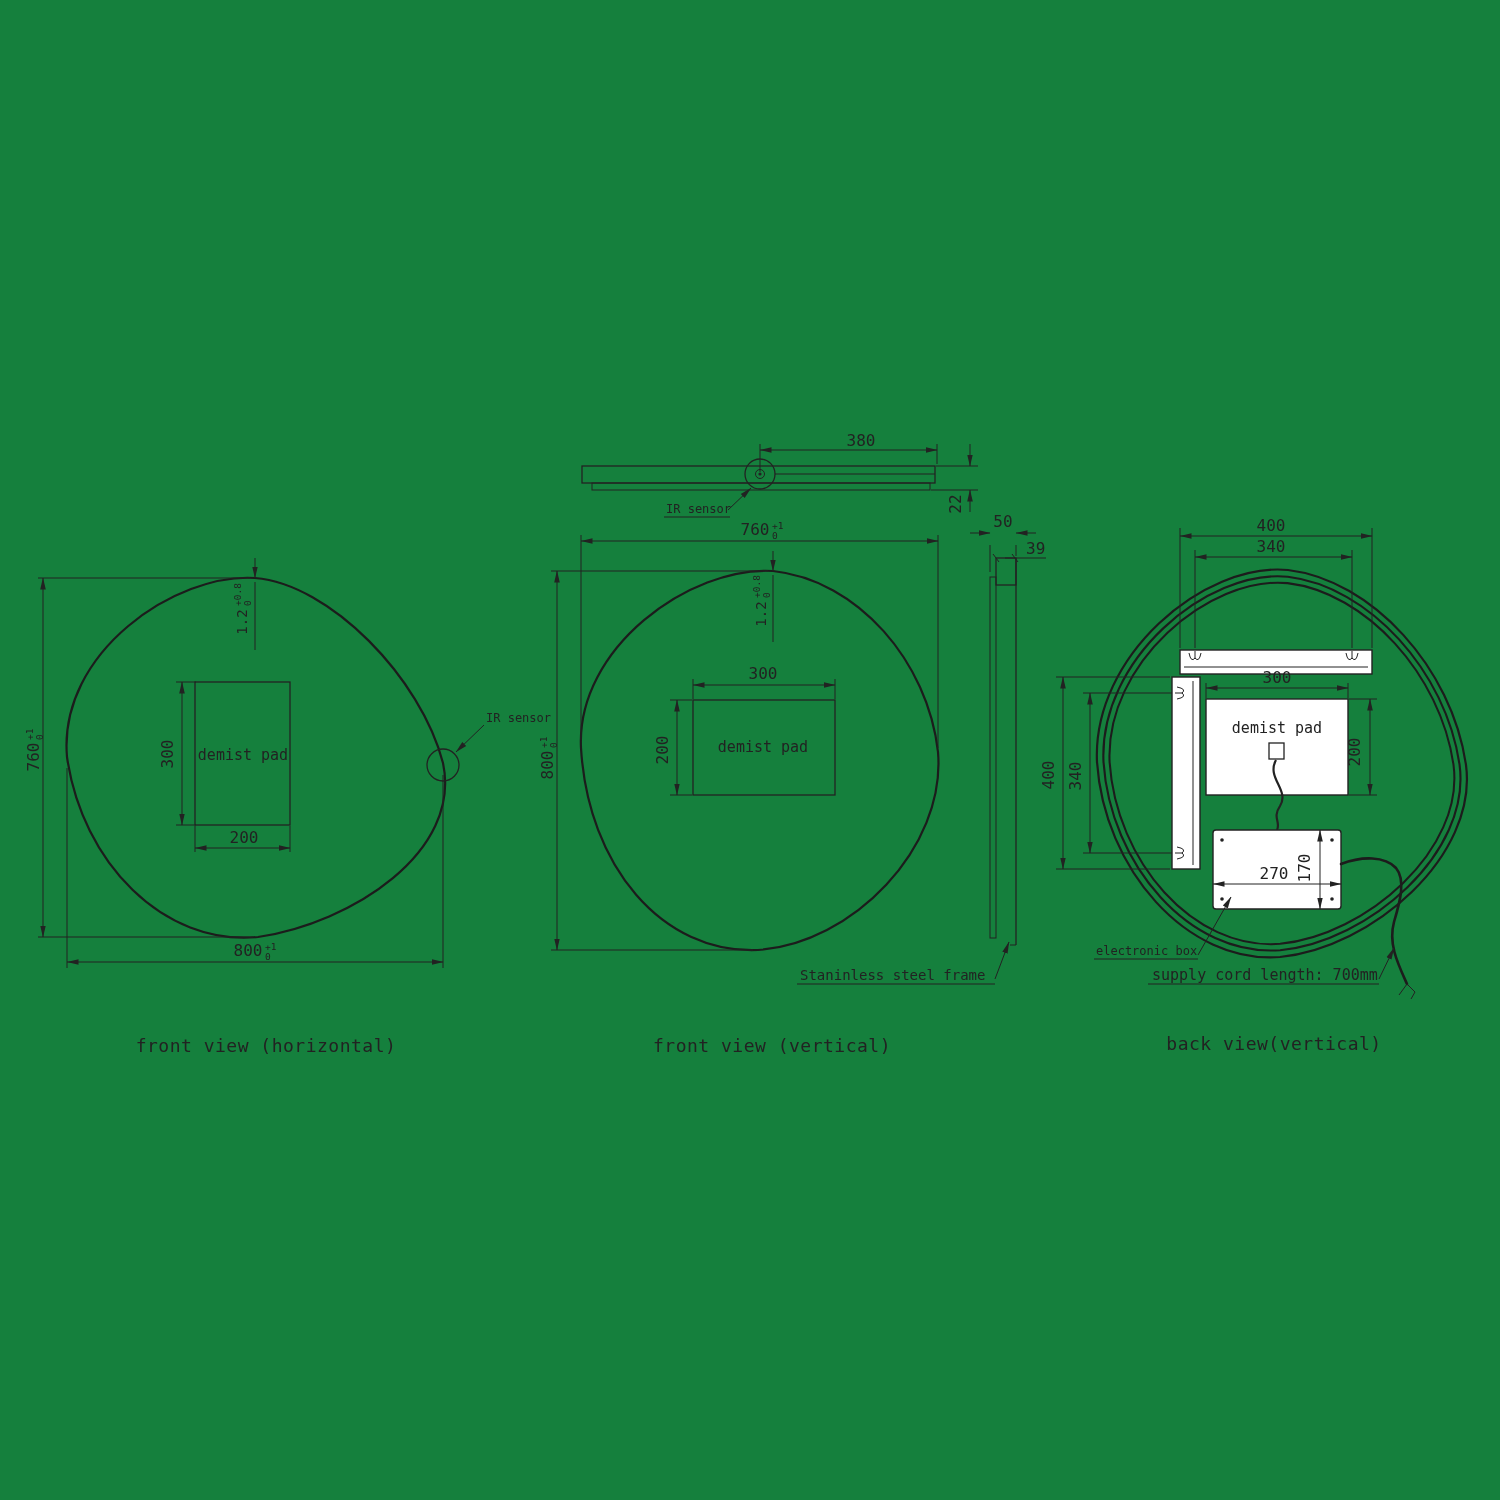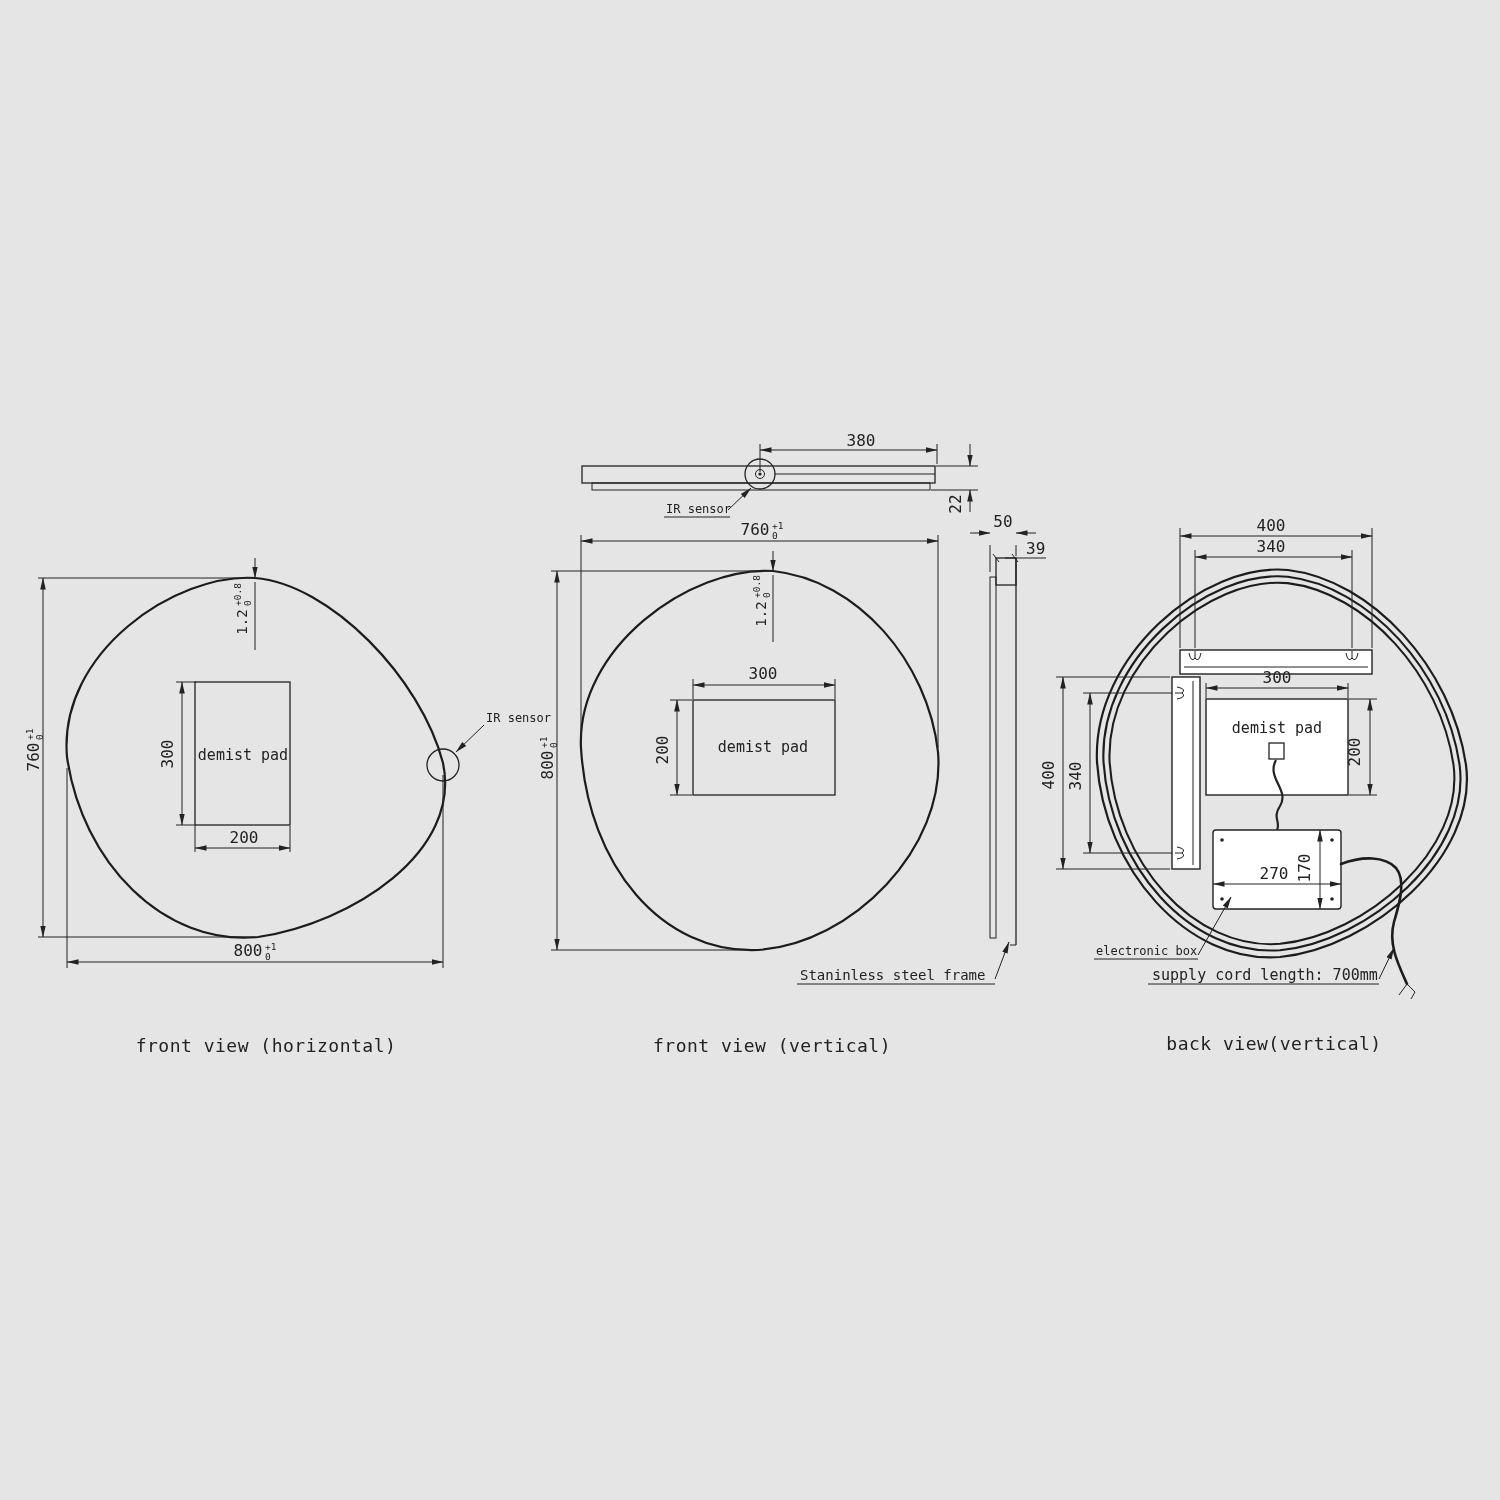--- a/index.html
+++ b/index.html
@@ -1,16 +1,16 @@
 <!DOCTYPE html>
 <html><head>
 <meta charset="utf-8">
 <style>
   html,body{margin:0;padding:0;background:#ffffff;}
-  .canvas{position:relative;width:1500px;height:1500px;background:#e5e5e5;overflow:hidden;}
+  .canvas{position:relative;width:1500px;height:1500px;background:#15803d;overflow:hidden;}
   svg{display:block;}
   .ln{stroke:#222;fill:none;stroke-width:1.3;}
   .outline{stroke:#1c1c1c;fill:none;stroke-width:2.2;stroke-linecap:round;}
   .contour{stroke:#1c1c1c;fill:none;stroke-width:1.4;}
   .thin{stroke:#222;fill:none;stroke-width:1;}
   .dimln{stroke:#222;fill:none;stroke-width:1;}
   .whitebox{fill:#ffffff;stroke:#222;stroke-width:1.4;}
   .cord{stroke:#1c1c1c;fill:none;stroke-width:2.6;stroke-linecap:round;}
   text{font-family:"DejaVu Sans Mono","Liberation Mono",monospace;fill:#222;}
   .t18{font-size:18px;letter-spacing:0.5px;}

